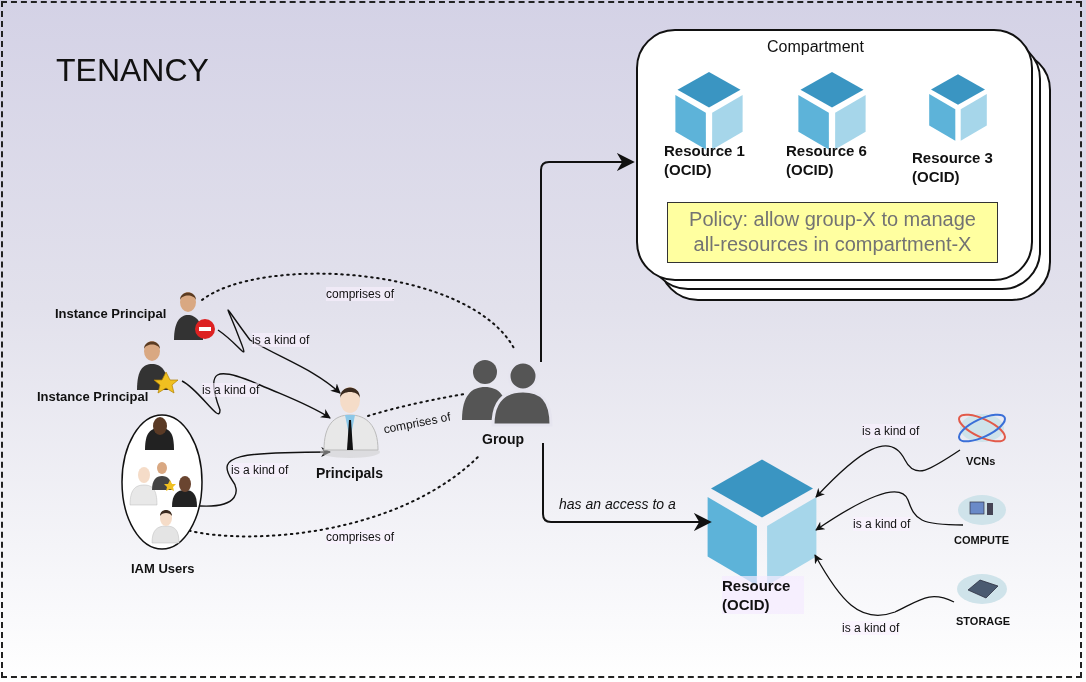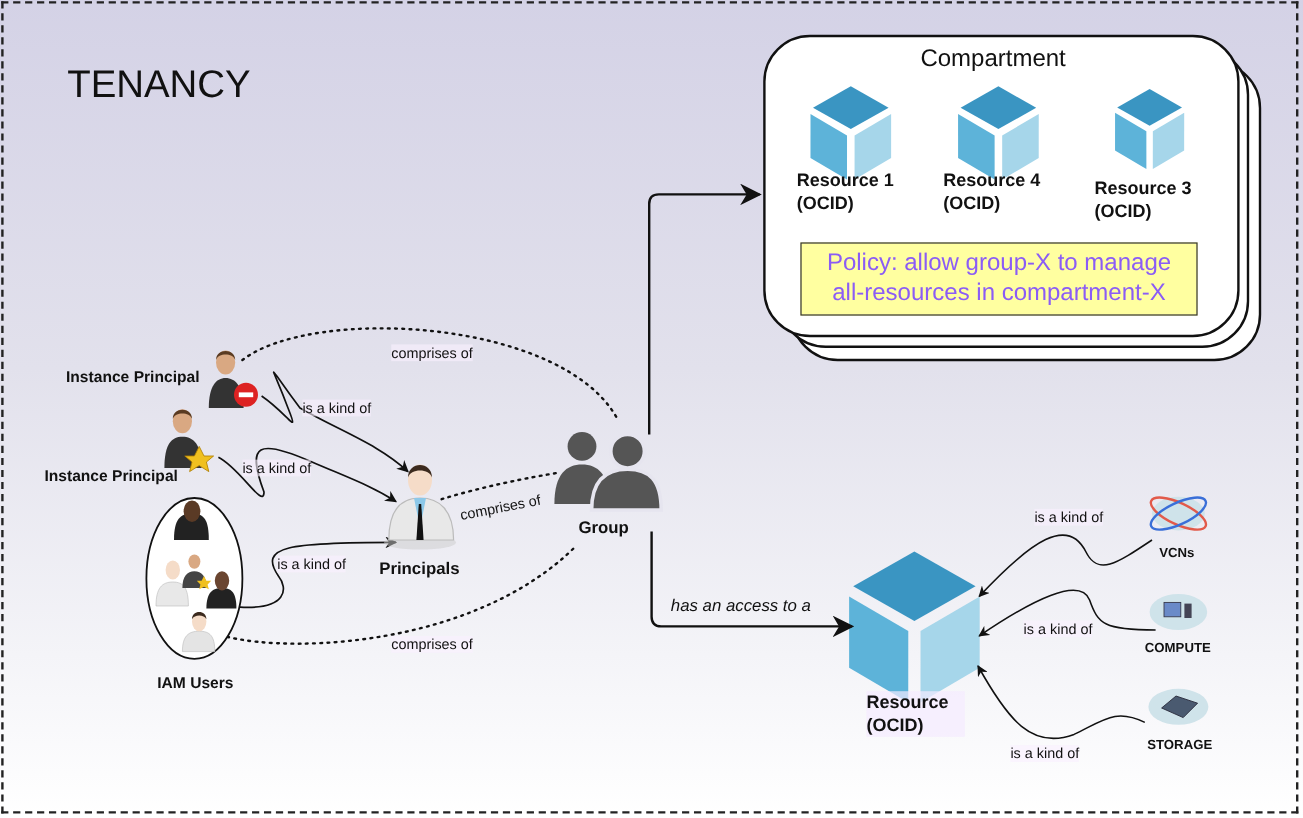--- a/index.html
+++ b/index.html
@@ -11,25 +11,25 @@
   #frame {
     position: absolute; left: 1px; top: 1px; width: 1081px; height: 677px;
     border: 2px dashed #222; box-sizing: border-box;
   }
   svg#diagram { position: absolute; left: 0; top: 0; }
   .t { position: absolute; white-space: nowrap; color: #111; }
   .title { font-size: 32px; left: 56px; top: 52px; }
   .lbl-b { font-weight: bold; font-size: 13px; text-align: right; }
   .lbl-s { font-size: 12px; background: rgba(250,240,255,0.6); }
   .res-lbl { font-weight: bold; font-size: 15px; text-align: left; line-height: 19px; }
-  .comp-title { font-size: 20px; }
+  .comp-title { font-size: 16px; }
   .policy {
     position: absolute; left: 667px; top: 202px; width: 331px; height: 61px;
     background: #ffffa0; border: 1px solid #333; box-sizing: border-box;
-    font-size: 20px; text-align: center; line-height: 25px; padding-top: 4px; color: #8b5cf6;
+    font-size: 20px; text-align: center; line-height: 25px; padding-top: 4px; color: #737373;
   }
   .kind { font-size: 11px; font-weight: bold; text-align: left; }
 </style>
 </head>
 <body>
 
 <div id="canvas">
   <div id="frame"></div>
 
   <svg id="diagram" width="1086" height="682" viewBox="0 0 1086 682">
@@ -150,21 +150,21 @@
 
   <div class="t title">TENANCY</div>
 
   <div class="t comp-title" style="left:767px; top:38px;">Compartment</div>
 
   <div class="t res-lbl" style="left:664px; top:141px; width:92px;">
     <div>Resource 1</div>
     <div>(OCID)</div>
   </div>
   <div class="t res-lbl" style="left:786px; top:141px; width:92px;">
-    <div>Resource 4</div>
+    <div>Resource 6</div>
     <div>(OCID)</div>
   </div>
   <div class="t res-lbl" style="left:912px; top:136px; width:92px;margin-top:12px;">
     <div>Resource 3</div>
     <div>(OCID)</div>
   </div>
 
   <div class="policy">
     <div>Policy: allow group-X to manage</div>
     <div>all-resources in compartment-X</div>

